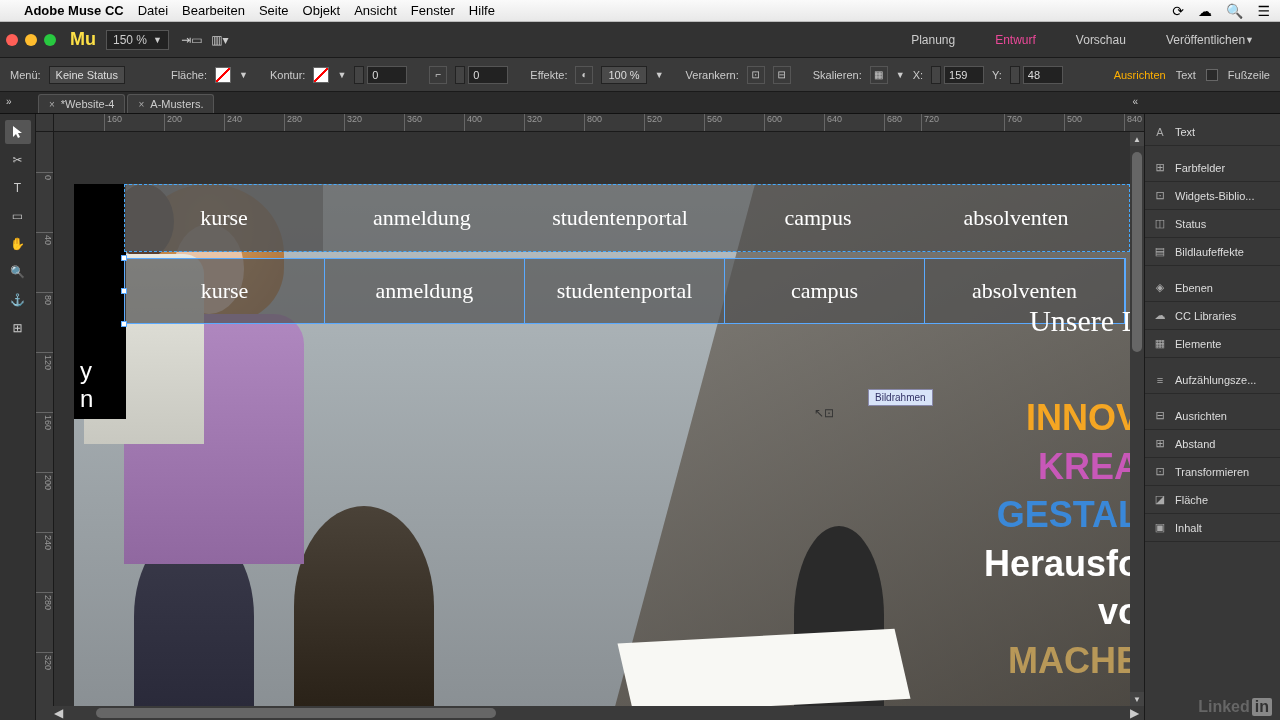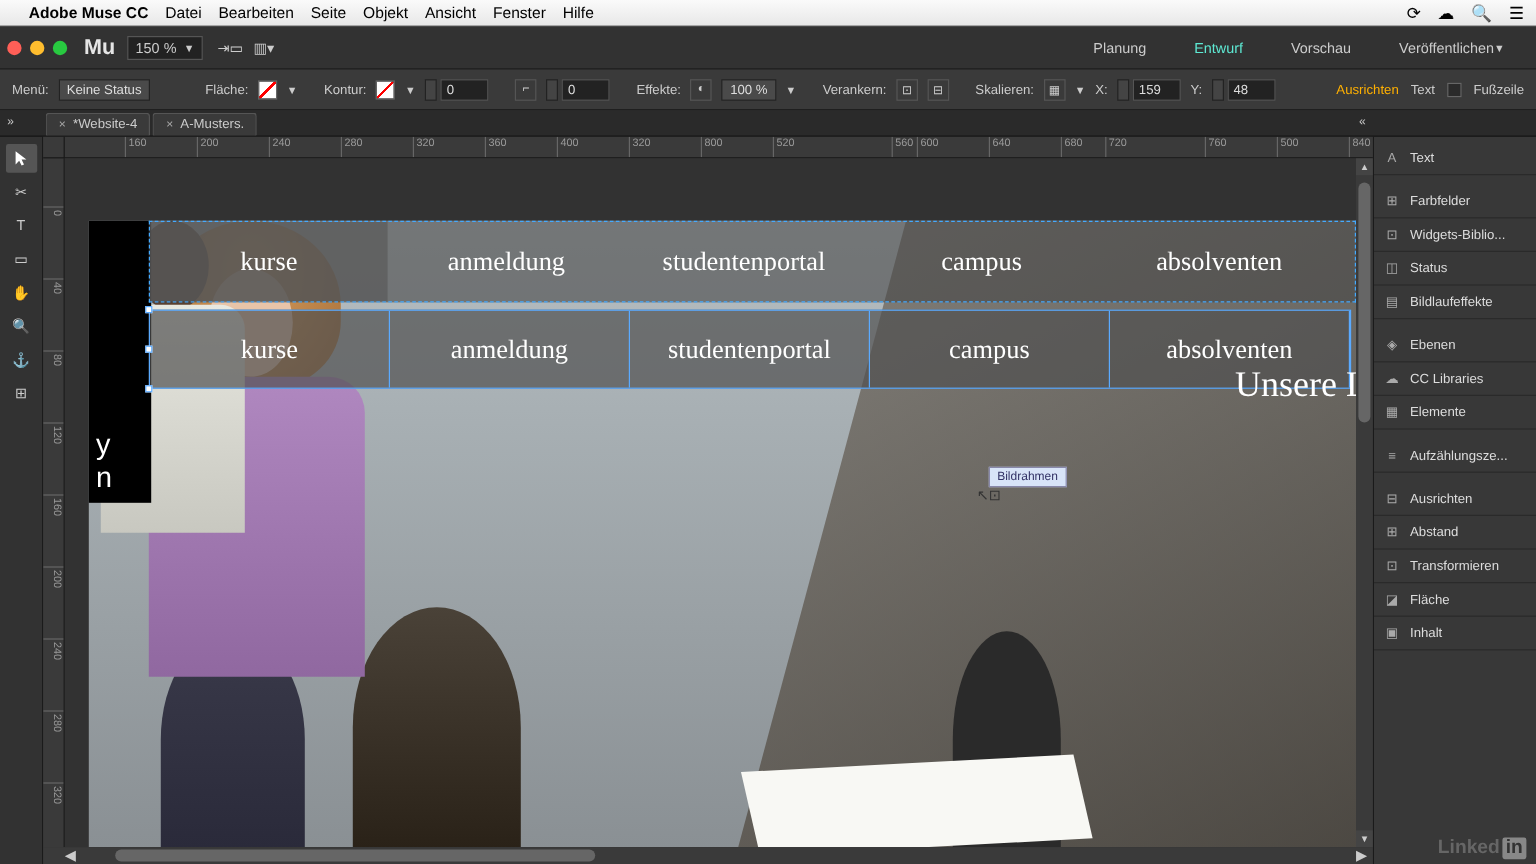--- a/index.html
+++ b/index.html
@@ -10,27 +10,27 @@
 .mac-menubar .app-name { font-weight: bold; margin-right: 14px; }
 .mac-menubar .menu-item { margin-right: 14px; cursor: default; }
 .mac-menubar .right { margin-left: auto; display: flex; gap: 14px; font-size: 14px; }
 
 .app-toolbar { height: 36px; background: #323232; display: flex; align-items: center; padding: 0 6px; border-bottom: 1px solid #1a1a1a; }
 .traffic { display: flex; gap: 7px; margin-right: 14px; }
 .traffic .dot { width: 12px; height: 12px; border-radius: 50%; }
 .traffic .r { background: #ff5f57; }
 .traffic .y { background: #ffbd2e; }
 .traffic .g { background: #28c940; }
-.mu-logo { color: #e5e5e5; font-weight: bold; font-size: 18px; margin-right: 10px; }
+.mu-logo { color: #fde047; font-weight: bold; font-size: 18px; margin-right: 10px; }
 .zoom-box { background: #222; border: 1px solid #555; padding: 2px 6px; display: flex; align-items: center; margin-right: 12px; }
 .zoom-box .chev { margin-left: 6px; font-size: 9px; }
 .tb-icon { width: 22px; height: 22px; display: flex; align-items: center; justify-content: center; margin-right: 6px; color: #ccc; }
 .top-tabs { margin-left: auto; display: flex; height: 100%; }
 .top-tabs .tab { padding: 0 20px; display: flex; align-items: center; color: #ccc; }
-.top-tabs .tab.active { color: #5eead4; }
+.top-tabs .tab.active { color: #ec4899; }
 
 .control-bar { height: 34px; background: #3a3a3a; display: flex; align-items: center; padding: 0 10px; border-bottom: 1px solid #1a1a1a; font-size: 11px; gap: 8px; }
 .control-bar .label { color: #ccc; }
 .control-bar .sel { background: #4a4a4a; border: 1px solid #222; padding: 2px 6px; color: #ddd; }
 .swatch { width: 16px; height: 16px; border: 1px solid #666; display: inline-block; vertical-align: middle; }
 .swatch.none { background: linear-gradient(to bottom right, #fff 45%, red 45%, red 55%, #fff 55%); }
 .num-input { width: 40px; background: #222; border: 1px solid #555; color: #ddd; padding: 2px 4px; font-size: 11px; }
 .spinner { width: 10px; height: 18px; background: #444; border: 1px solid #222; }
 .ctrl-group { display: flex; align-items: center; gap: 3px; }
 .ctrl-icon { width: 18px; height: 18px; border: 1px solid #555; background: #3a3a3a; display: flex; align-items: center; justify-content: center; font-size: 10px; }
@@ -89,21 +89,21 @@
 .handle.bl { bottom: -4px; left: -4px; }
 .handle.lm { top: 50%; left: -4px; margin-top: -3px; }
 
 .overflow-text { position: absolute; right: -10px; top: 160px; font-family: Georgia, serif; color: #fff; font-size: 30px; }
 .words { position: absolute; right: -10px; top: 250px; text-align: right; font-family: Georgia, serif; font-size: 36px; font-weight: bold; line-height: 1.35; }
 .w1 { color: #f5a623; } .w2 { color: #c858b8; } .w3 { color: #3a88d8; } .w4 { color: #fff; } .w5 { color: #fff; } .w6 { color: #b89858; }
 
 .left-dark { position: absolute; top: 40px; left: 0; width: 52px; height: 235px; background: #000; color: #fff; display: flex; flex-direction: column; justify-content: flex-end; padding: 6px; font-family: Georgia, serif; }
 .left-dark div { font-size: 24px; }
 
-.tooltip { position: absolute; background: #d8e4f8; border: 1px solid #88a; color: #336; font-size: 10px; padding: 2px 6px; }
+.tooltip { position: absolute; background: #d8e4f8; border: 1px solid #88a; color: #336; font-size: 10px; padding: 2px 6px; margin-left: 44px; }
 .crosshair { position: absolute; font-size: 12px; color: #333; }
 
 .v-scroll { width: 14px; background: #3a3a3a; position: relative; }
 .v-scroll .thumb { position: absolute; left: 2px; right: 2px; top: 20px; height: 200px; background: #666; border-radius: 6px; }
 .v-scroll .arrow { position: absolute; left: 0; right: 0; height: 14px; background: #444; display: flex; align-items: center; justify-content: center; font-size: 8px; }
 .h-scroll { height: 14px; background: #3a3a3a; display: flex; align-items: center; position: relative; }
 .h-scroll .thumb { position: absolute; top: 2px; bottom: 2px; left: 60px; width: 400px; background: #666; border-radius: 6px; }
 
 .right-panels { width: 136px; background: #383838; border-left: 1px solid #1a1a1a; display: flex; flex-direction: column; padding-top: 4px; overflow: hidden; }
 .panel-item { height: 28px; display: flex; align-items: center; padding: 0 8px; gap: 8px; color: #ddd; font-size: 11px; border-bottom: 1px solid #2a2a2a; }
@@ -245,21 +245,21 @@
       <div class="tick" style="left:50px">160</div>
       <div class="tick" style="left:110px">200</div>
       <div class="tick" style="left:170px">240</div>
       <div class="tick" style="left:230px">280</div>
       <div class="tick" style="left:290px">320</div>
       <div class="tick" style="left:350px">360</div>
       <div class="tick" style="left:410px">400</div>
       <div class="tick" style="left:470px">320</div>
       <div class="tick" style="left:530px">800</div>
       <div class="tick" style="left:590px">520</div>
-      <div class="tick" style="left:689px">560</div>
+      <div class="tick" style="left:650px">560</div>
       <div class="tick" style="left:710px">600</div>
       <div class="tick" style="left:770px">640</div>
       <div class="tick" style="left:830px">680</div>
       <div class="tick" style="left:867px">720</div>
       <div class="tick" style="left:950px">760</div>
       <div class="tick" style="left:1010px">500</div>
       <div class="tick" style="left:1070px">840</div>
     </div>
     <div class="canvas-inner">
       <div class="v-ruler">
@@ -310,20 +310,28 @@
             <div class="cell">anmeldung</div>
             <div class="cell">studentenportal</div>
             <div class="cell">campus</div>
             <div class="cell">absolventen</div>
             <div class="handle tl"></div>
             <div class="handle bl"></div>
             <div class="handle lm"></div>
           </div>
 
           <div class="overflow-text">Unsere L</div>
+          <div class="words">
+            <div class="w1">INNOV</div>
+            <div class="w2">KREA</div>
+            <div class="w3">GESTAL</div>
+            <div class="w4">Herausfo</div>
+            <div class="w5">vo</div>
+            <div class="w6">MACHE</div>
+          </div>
 
           <div class="tooltip" style="left:750px; top:245px">Bildrahmen</div>
           <div class="crosshair" style="left:740px; top:262px">↖⊡</div>
         </div>
       </div>
       <div class="v-scroll">
         <div class="arrow" style="top:0">▲</div>
         <div class="thumb"></div>
         <div class="arrow" style="bottom:0">▼</div>
       </div>

